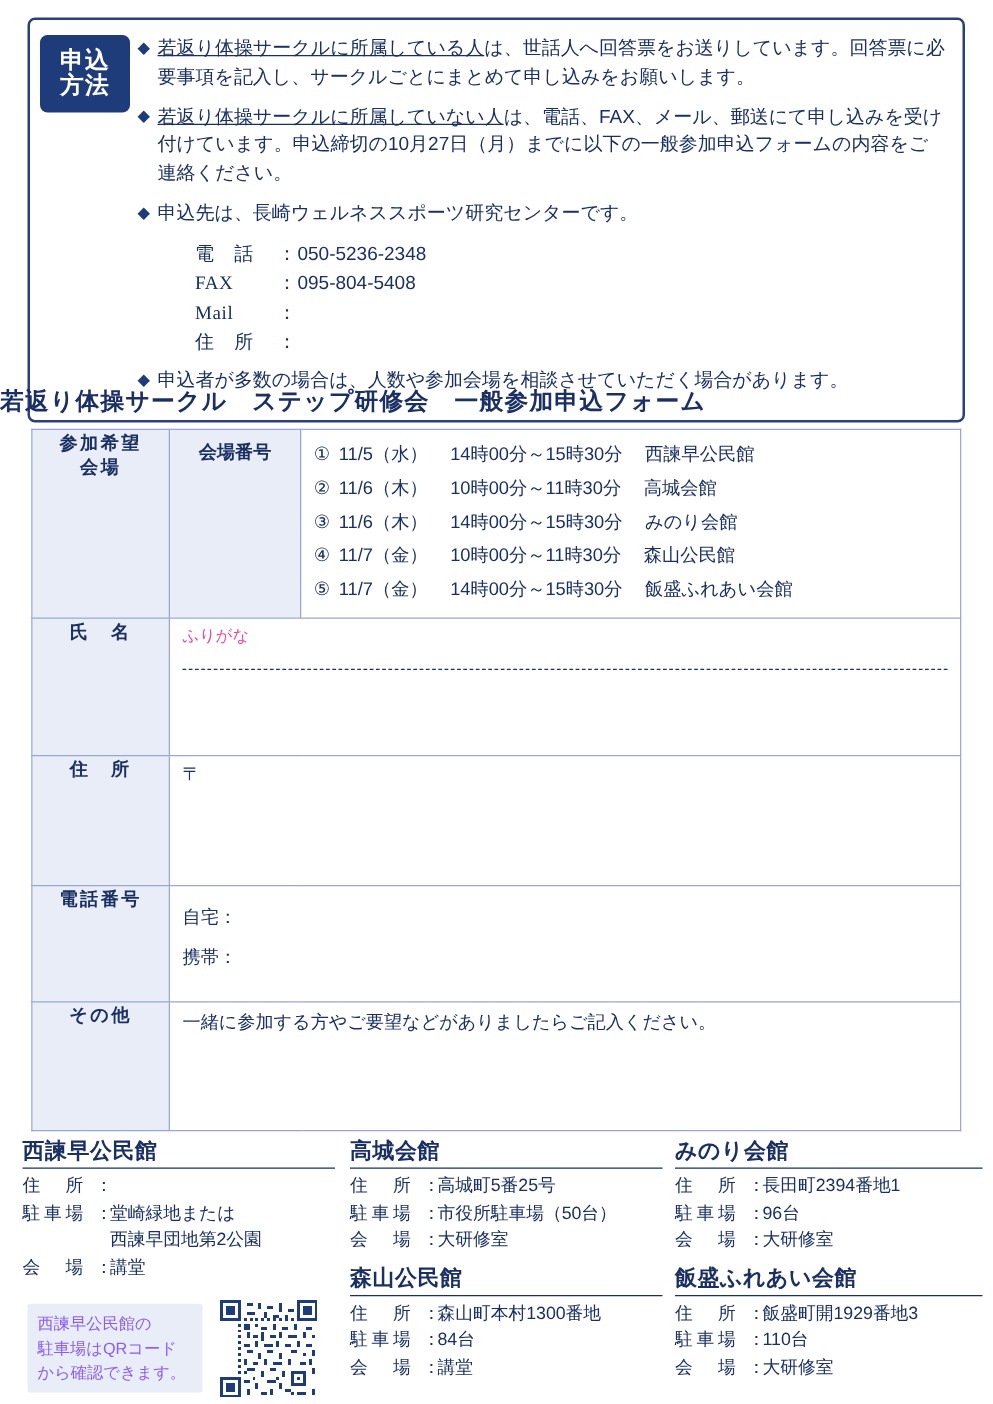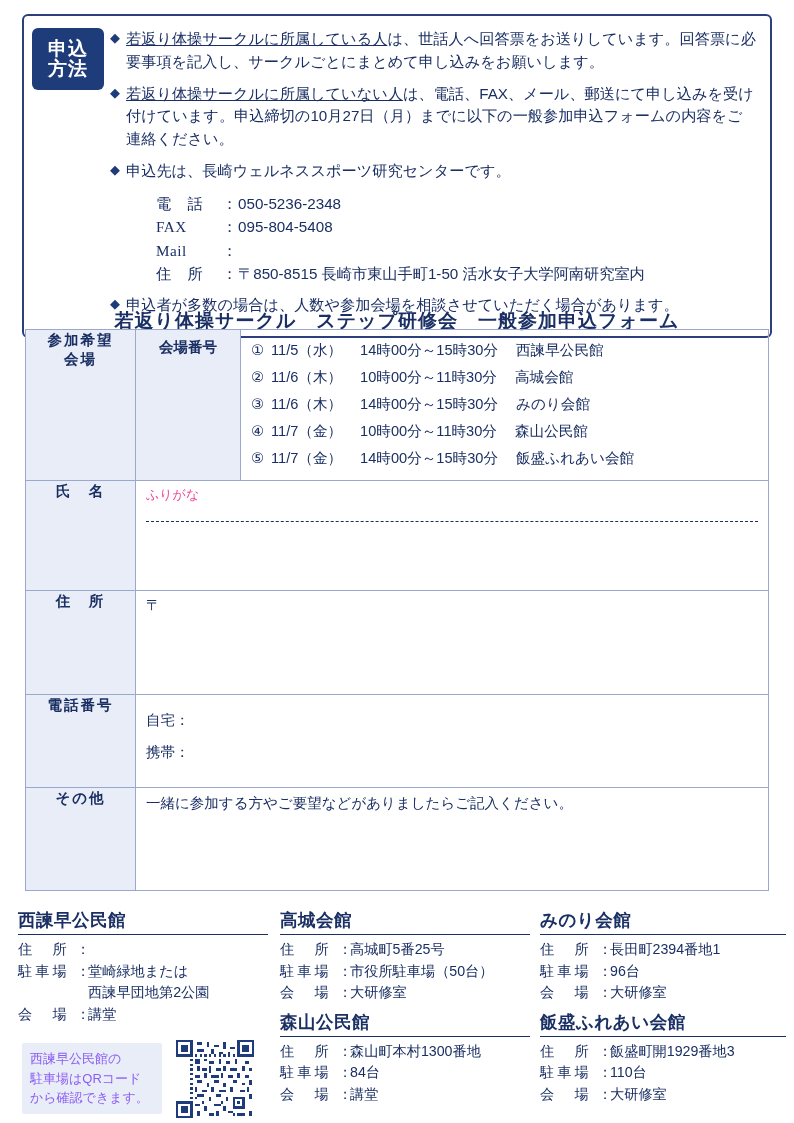--- a/index.html
+++ b/index.html
@@ -96,31 +96,31 @@
   .contact-val {
     flex: 1 1 auto;
   }
 
   
   .form-title {
     position: absolute;
     left: 0;
     top: 308px;
     width: 794px;
-    text-align: center;
+    text-align: left;
     font-size: 19px;
     font-weight: bold;
     letter-spacing: 1px;
   }
 
   
   table.form {
     position: absolute;
     left: 25px;
-    top: 329px;
+    top: 343px;
     width: 744px;
     border-collapse: collapse;
     table-layout: fixed;
   }
   table.form td {
     border: 1px solid #9aa7cf;
     vertical-align: top;
     font-size: 14.5px;
     color: #1a2f63;
   }
@@ -287,21 +287,20 @@
           <span class="contact-sep">：</span>
           <span class="contact-val">095-804-5408</span>
         </div>
         <div class="contact-row">
           <span class="contact-label">Mail</span>
           <span class="contact-sep">：</span>
         </div>
         <div class="contact-row">
           <span class="contact-label">住　所</span>
           <span class="contact-sep">：</span>
-          <span class="contact-val">〒850-8515 長崎市東山手町1-50 活水女子大学阿南研究室内</span>
         </div>
       </div>
 
       <div class="howto-item">
         <span class="diamond">◆</span>
         <span class="howto-text">申込者が多数の場合は、人数や参加会場を相談させていただく場合があります。</span>
       </div>
 
     </div>
   </div>

